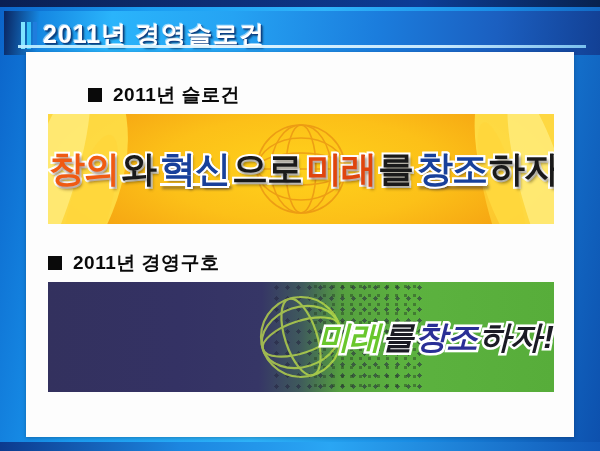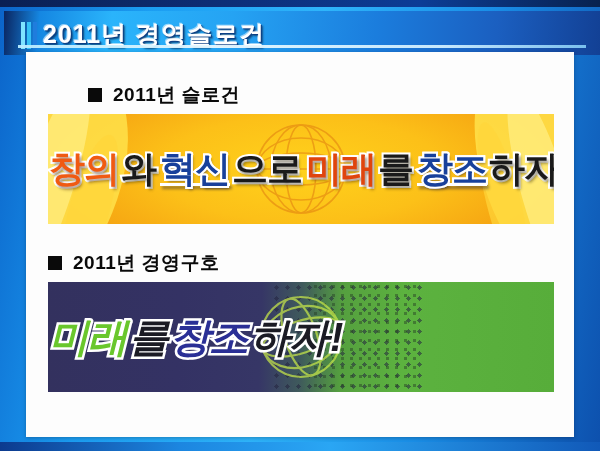--- a/index.html
+++ b/index.html
@@ -208,23 +208,23 @@
     left: 50%; top: 50%;
     width: 104px; height: 104px;
     margin-left: -52px; margin-top: -52px;
     opacity: .8;
   }
   .motto-text {
     position: absolute;
     left: 0; right: 0;
     top: 50%;
     transform: translateY(-50%);
-    text-align: left;
+    text-align: right;
     white-space: nowrap;
-    font-size: 40px;
+    font-size: 32px;
     font-weight: bold;
     font-style: italic;
     letter-spacing: -1px;
     line-height: 48px;
   }
   .motto-text span { display: inline-block; padding: 0 1px; }
   .m-green {
     color: #69c72c;
     -webkit-text-stroke: 5px #ffffff;
     paint-order: stroke fill;

